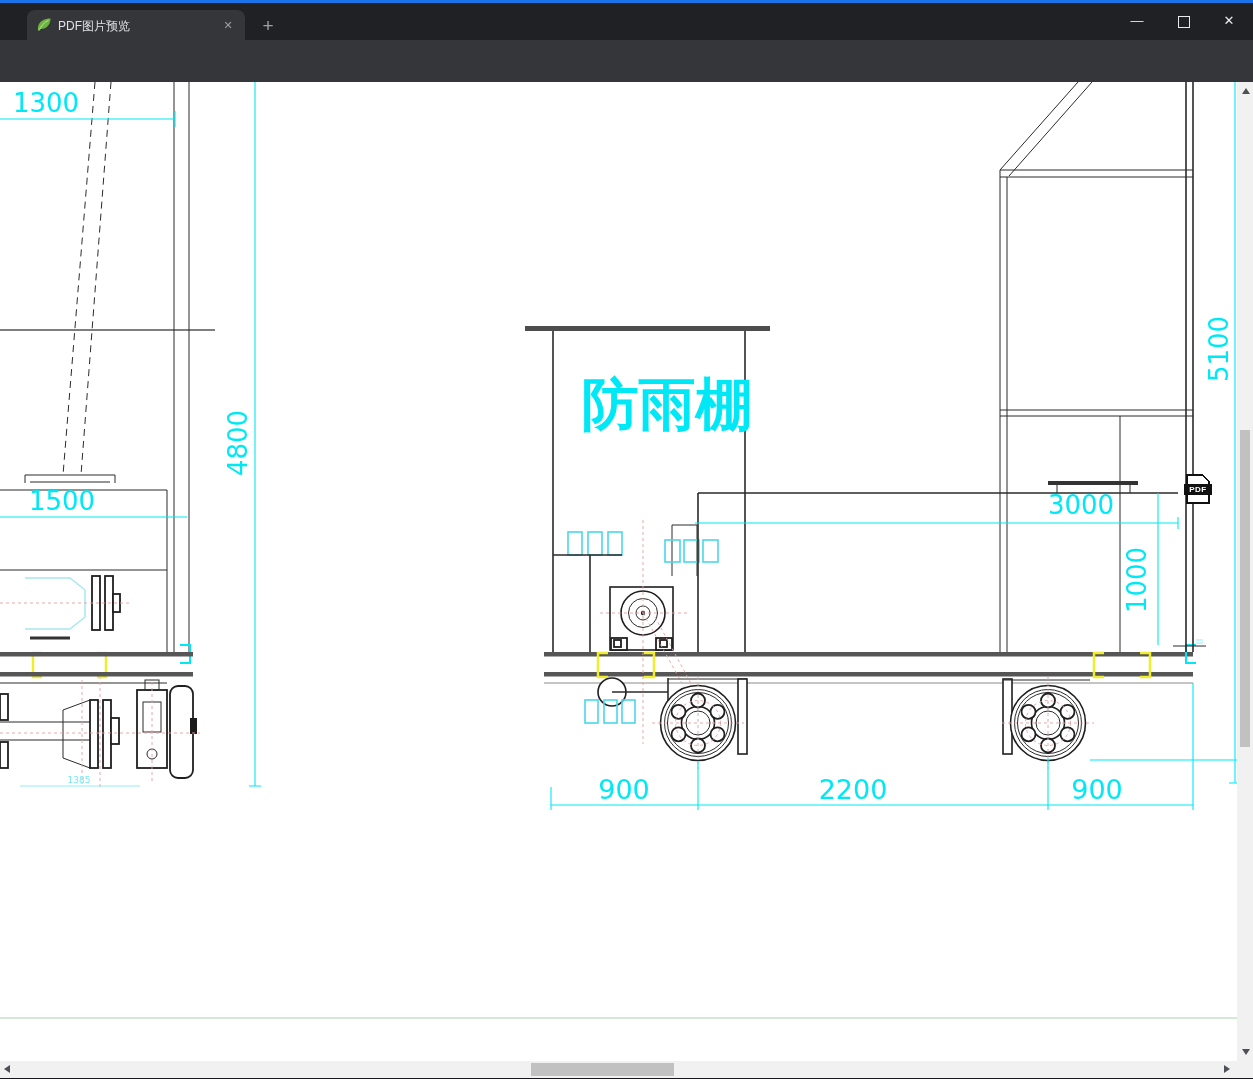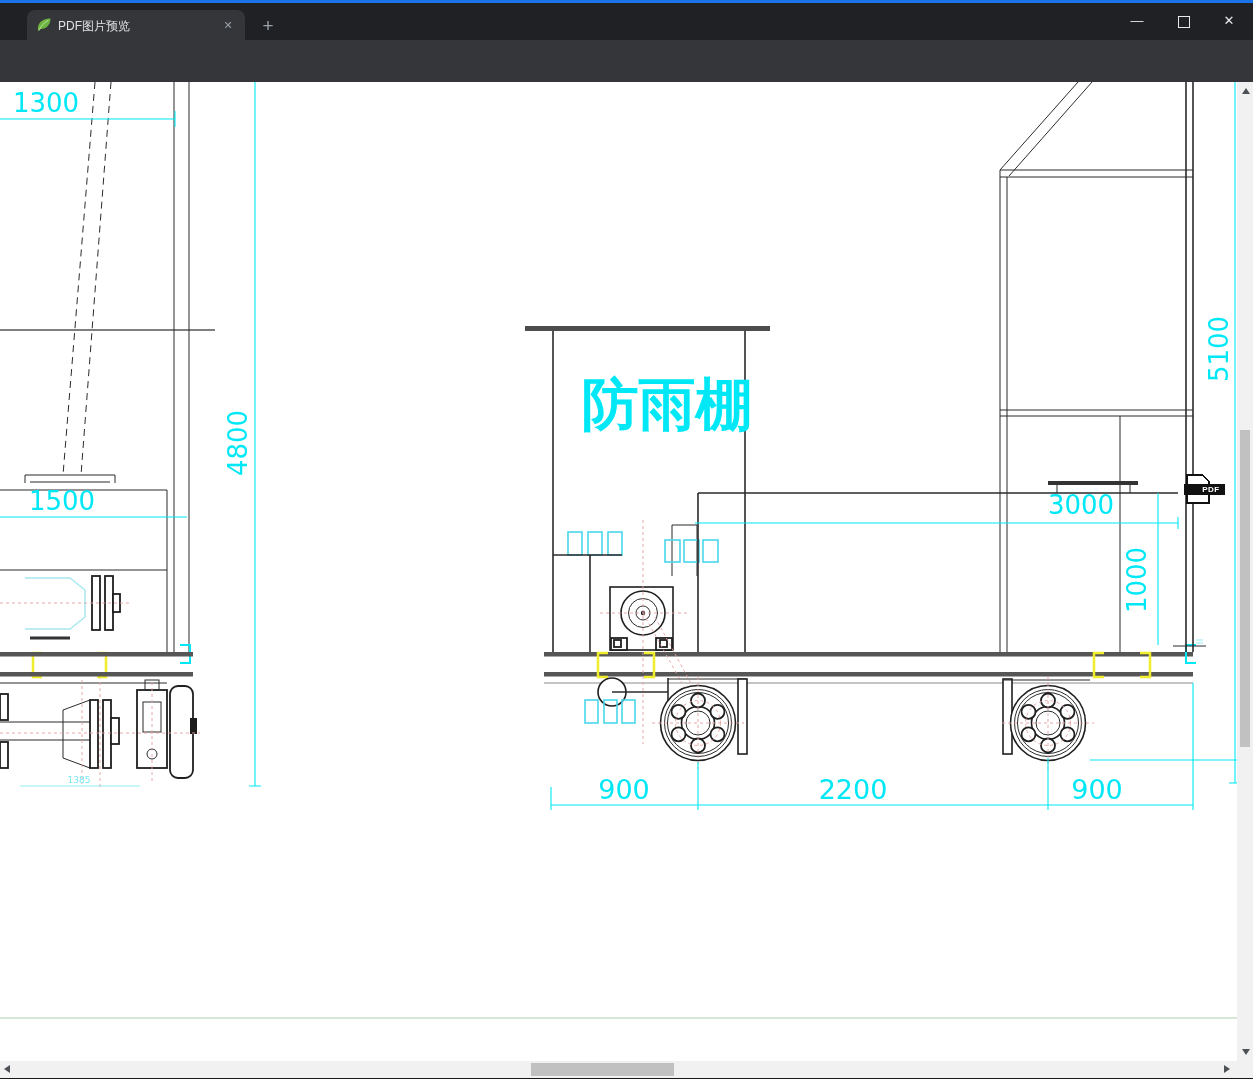--- a/index.html
+++ b/index.html
@@ -55,21 +55,21 @@
   #menu{left:1217px;top:47px;width:28px;height:28px;border:1.5px solid #5f6368;border-radius:50%;
         color:#e8eaed;font-size:14px;line-height:26px;text-align:center;}
   
   #content{left:0;top:82px;width:1253px;height:997px;background:#fff;}
   #pagesep{left:0;top:1017px;width:1237px;height:2px;background:#d5e8d5;}
   
   #pdfico{left:1186px;top:474px;width:20px;height:26px;background:#fff;border:2px solid #111;}
   #pdfico .fold{position:absolute;right:-2px;top:-2px;width:8px;height:8px;
       background:linear-gradient(225deg,#fff 0 49%,#111 50% 60%,#fff 61%);}
   #pdfico .band{position:absolute;left:-4px;top:8px;width:28px;height:11px;background:#111;color:#fff;
-      font-size:8px;font-weight:bold;line-height:11px;text-align:center;letter-spacing:0.5px;padding-left:13px;}
+      font-size:8px;font-weight:bold;line-height:11px;text-align:center;letter-spacing:0.5px;}
   
   #vscroll{left:1237px;top:82px;width:16px;height:997px;background:#f1f1f1;}
   #vthumb{left:1240px;top:430px;width:10px;height:317px;background:#c1c1c1;}
   #hscroll{left:0;top:1061px;width:1237px;height:17px;background:#f1f1f1;}
   #hthumb{left:531px;top:1063px;width:143px;height:13px;background:#c1c1c1;}
   .tri{width:0;height:0;}
   #arrup{left:1242px;top:88px;border-left:4px solid transparent;border-right:4px solid transparent;border-bottom:6px solid #4d5156;}
   #arrdn{left:1242px;top:1049px;border-left:4px solid transparent;border-right:4px solid transparent;border-top:6px solid #4d5156;}
   #arrlf{left:4px;top:1065px;border-top:4px solid transparent;border-bottom:4px solid transparent;border-right:6px solid #4d5156;}
   #arrrt{left:1224px;top:1065px;border-top:4px solid transparent;border-bottom:4px solid transparent;border-left:6px solid #4d5156;}

